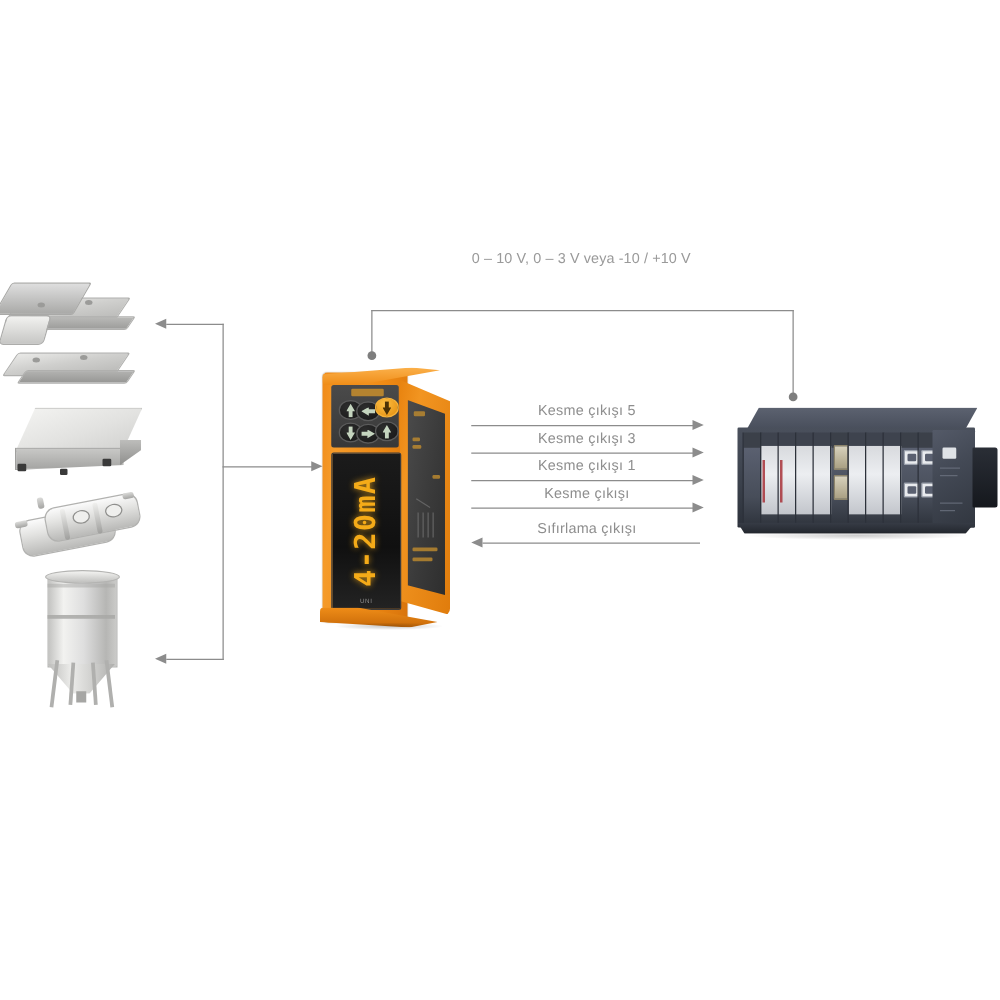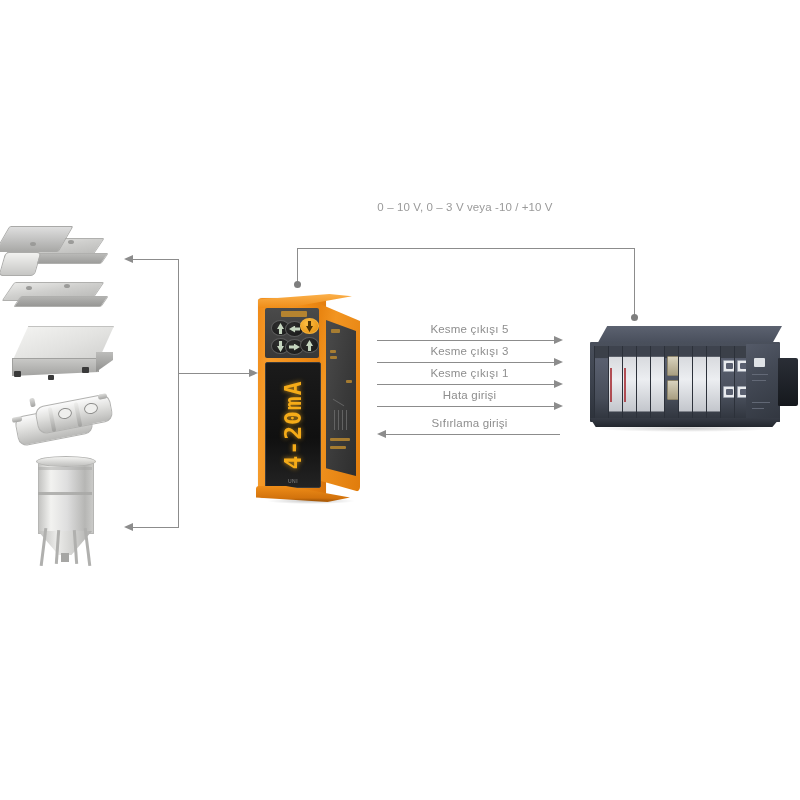--- a/index.html
+++ b/index.html
@@ -324,25 +324,25 @@
   <div class="arrow-r" style="left:554px;top:336px;"></div>
 
   <div class="sig-label" style="left:377px;top:345px;width:185px;">Kesme çıkışı 3</div>
   <div class="hline" style="left:377px;top:362px;width:178px;"></div>
   <div class="arrow-r" style="left:554px;top:358px;"></div>
 
   <div class="sig-label" style="left:377px;top:367px;width:185px;">Kesme çıkışı 1</div>
   <div class="hline" style="left:377px;top:384px;width:178px;"></div>
   <div class="arrow-r" style="left:554px;top:380px;"></div>
 
-  <div class="sig-label" style="left:377px;top:389px;width:185px;">Hata girişi</div>
+  <div class="sig-label" style="left:377px;top:389px;width:185px;">Kesme çıkışı</div>
   <div class="hline" style="left:377px;top:406px;width:178px;"></div>
   <div class="arrow-r" style="left:554px;top:402px;"></div>
 
-  <div class="sig-label" style="left:377px;top:417px;width:185px;">Sıfırlama girişi</div>
+  <div class="sig-label" style="left:377px;top:417px;width:185px;">Sıfırlama çıkışı</div>
   <div class="hline" style="left:386px;top:434px;width:174px;"></div>
   <div class="arrow-l" style="left:377px;top:430px;"></div>
 
   <div class="dev-wrap">
     <div class="dev-body"></div>
     <div class="dev-rightface"></div>
 
     <div class="dev-rightpanel">
       <div class="dev-rp-mark" style="left:5px;top:9px;width:9px;height:4px;"></div>
       <div class="dev-rp-mark" style="left:4px;top:30px;width:6px;height:3px;"></div>

